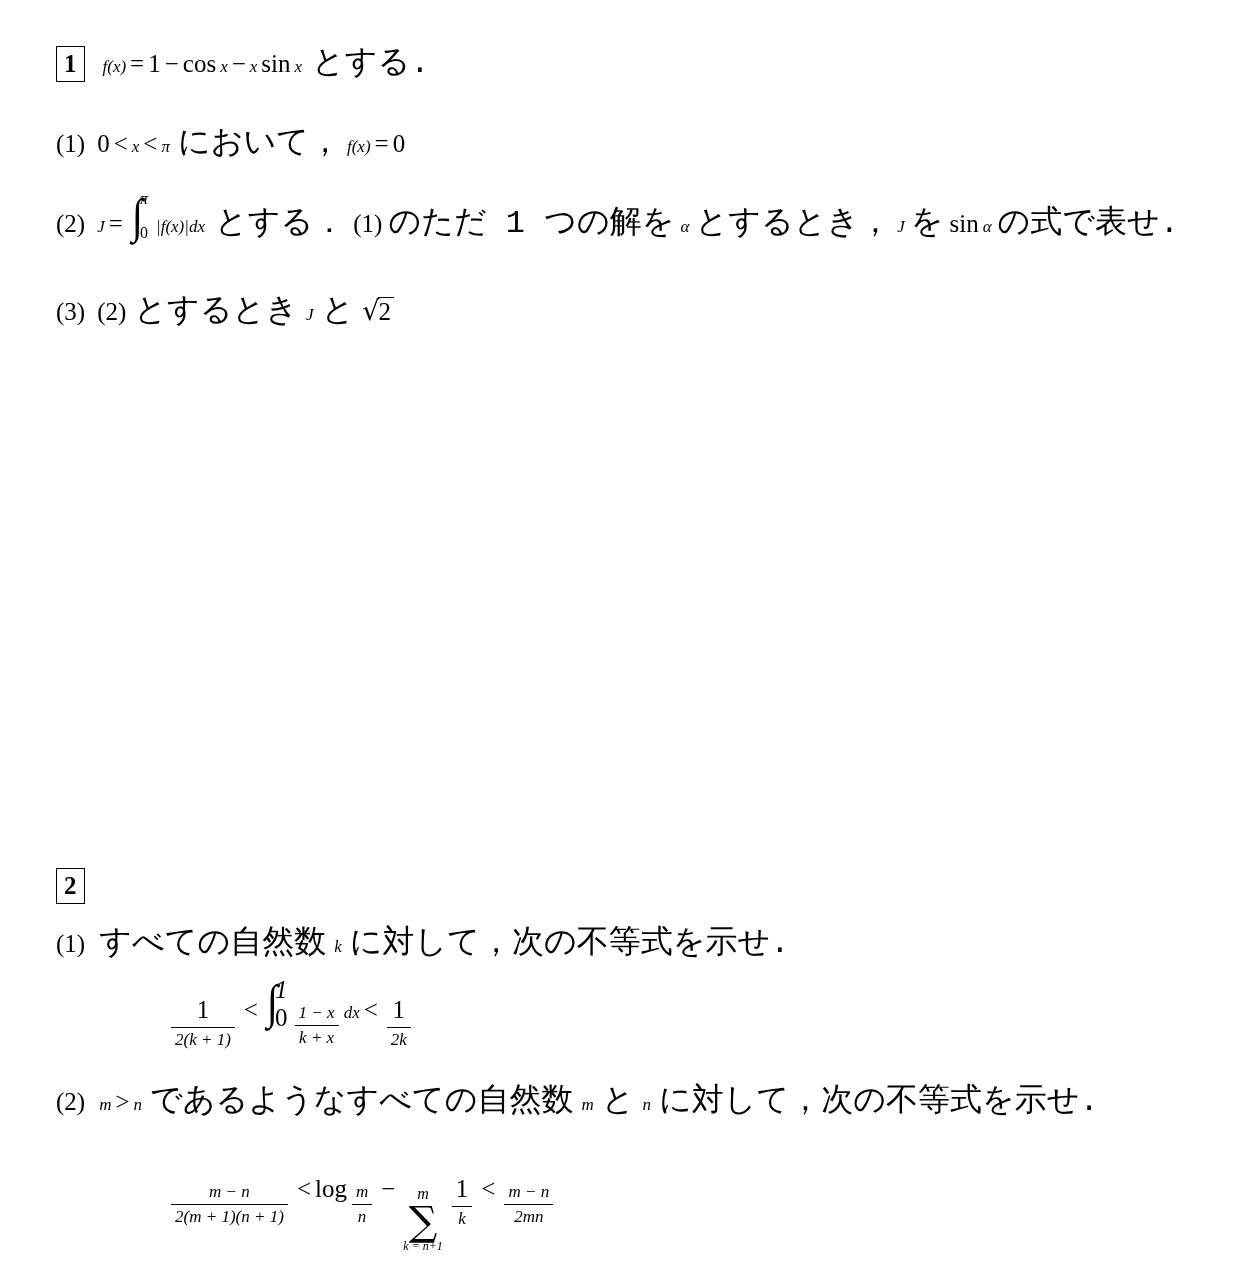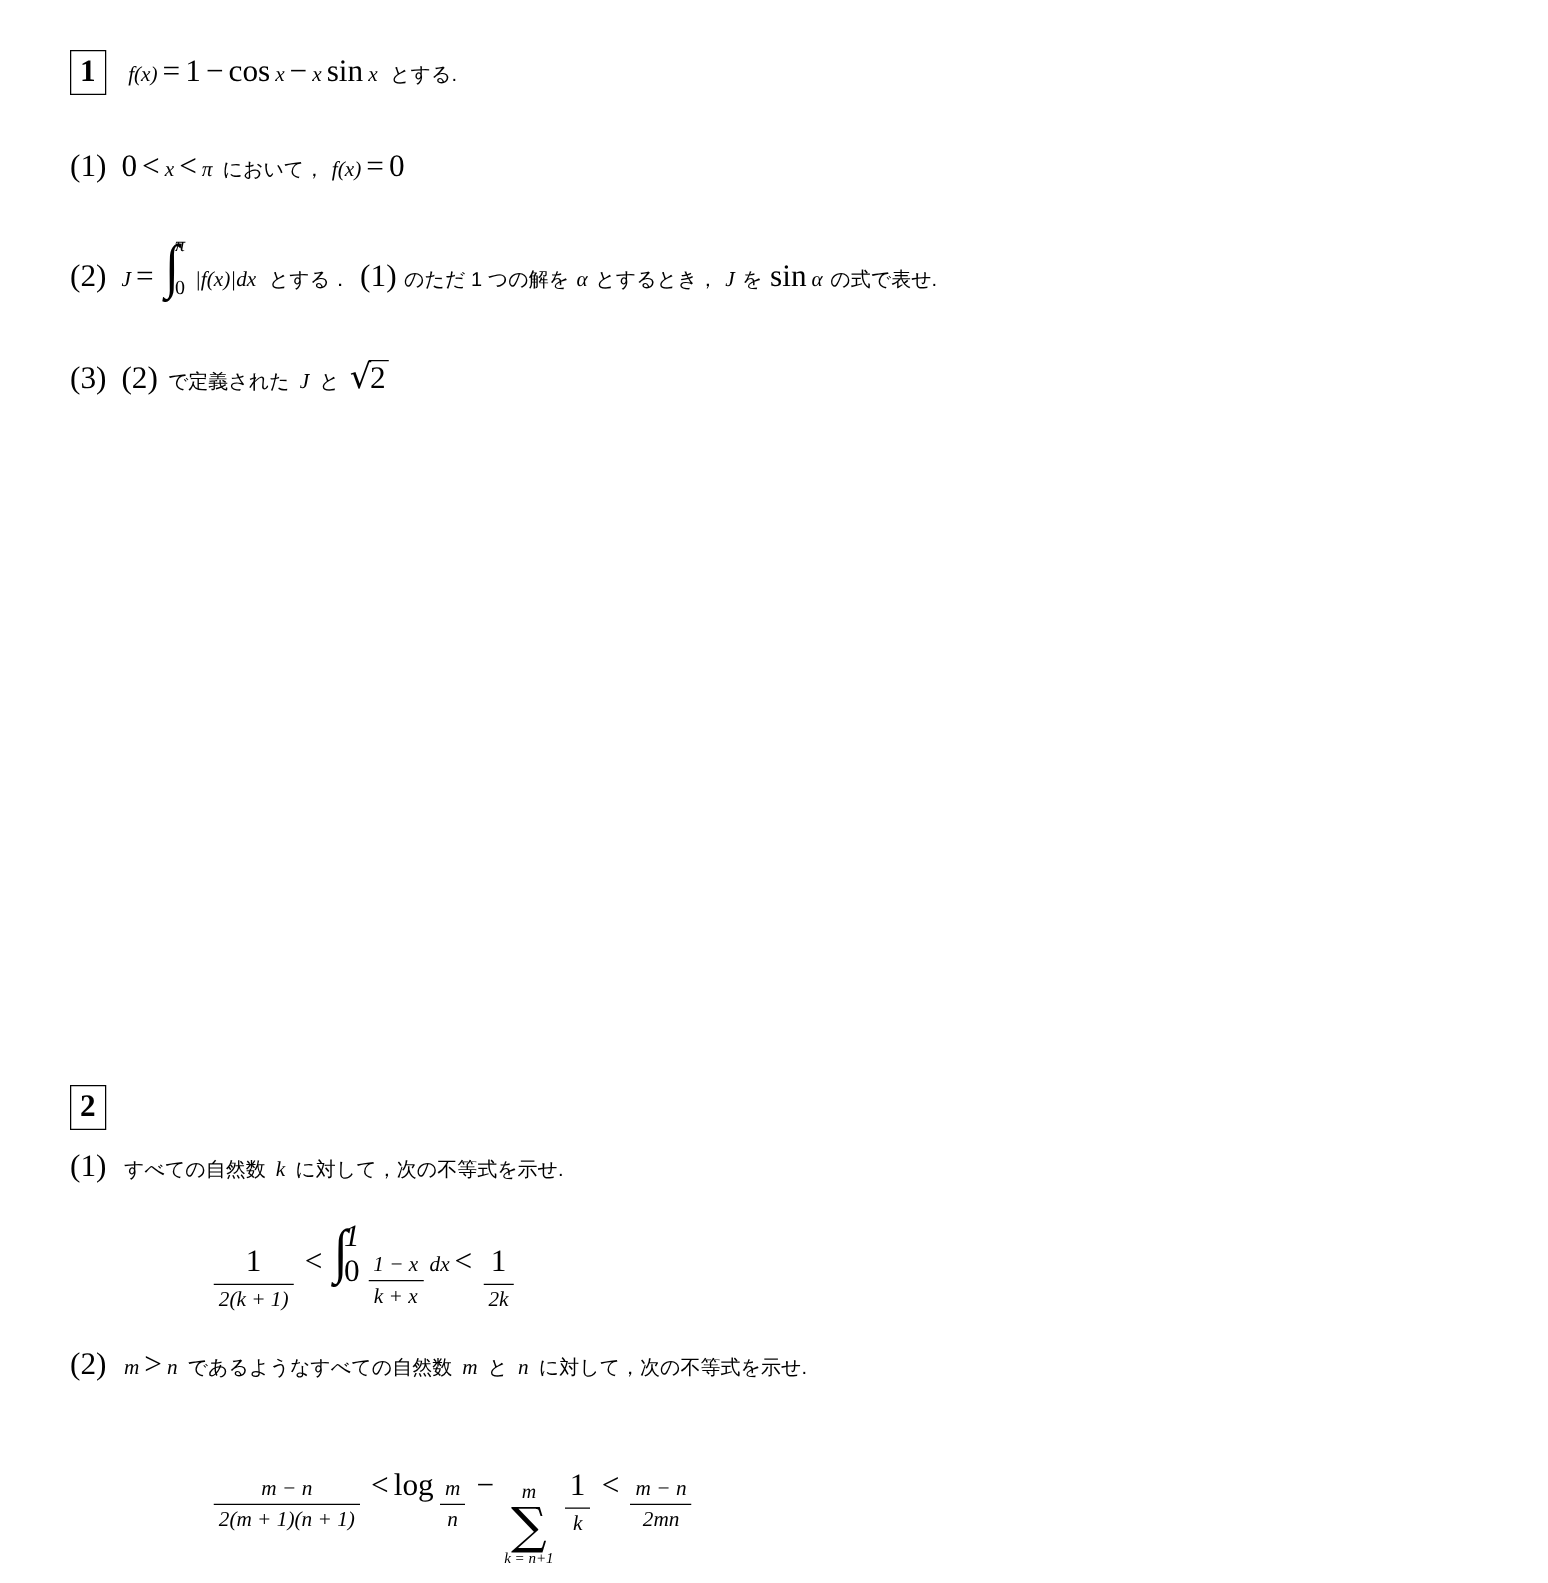--- a/index.html
+++ b/index.html
@@ -37,22 +37,22 @@
   .row {
     display: flex;
     align-items: baseline;
   }
   .label {
     font-family: "Liberation Serif", serif;
     font-size: 25px;
     white-space: nowrap;
   }
   .jp {
-    font-family: Liberation Sans, sans-serif;
-    font-size: 16px;
+    font-family: Liberation Mono, monospace;
+    font-size: 32px;
   }
   .mi {
     font-family: "Liberation Serif", serif;
     font-style: italic;
     font-size: 17px;
   }
   .mn, .mo {
     font-family: "Liberation Serif", serif;
     font-style: normal;
     font-size: 25px;
@@ -206,21 +206,21 @@
       <span class="mi" style="padding-left:4px;">α</span>
       <span class="jp" style="padding-left:6px;">の式で表せ.</span>
     </div>
   </div>
 
   <div class="block" style="left:56px; top:288px;">
     <div class="row">
       <span class="label">(3)</span>
       <span style="display:inline-block; width:12px;"></span>
       <span class="label">(2)</span>
-      <span class="jp" style="padding-left:8px;">で定義された</span>
+      <span class="jp" style="padding-left:8px;">とするとき</span>
       <span class="mi" style="padding-left:8px;">J</span>
       <span class="jp" style="padding-left:8px;">と</span>
       <span class="sqrt" style="margin-left:8px;">
         <span class="radical">√</span>
         <span class="rad-body mn">2</span>
       </span>
     </div>
   </div>
 
   <div class="block" style="left:56px; top:868px;">

